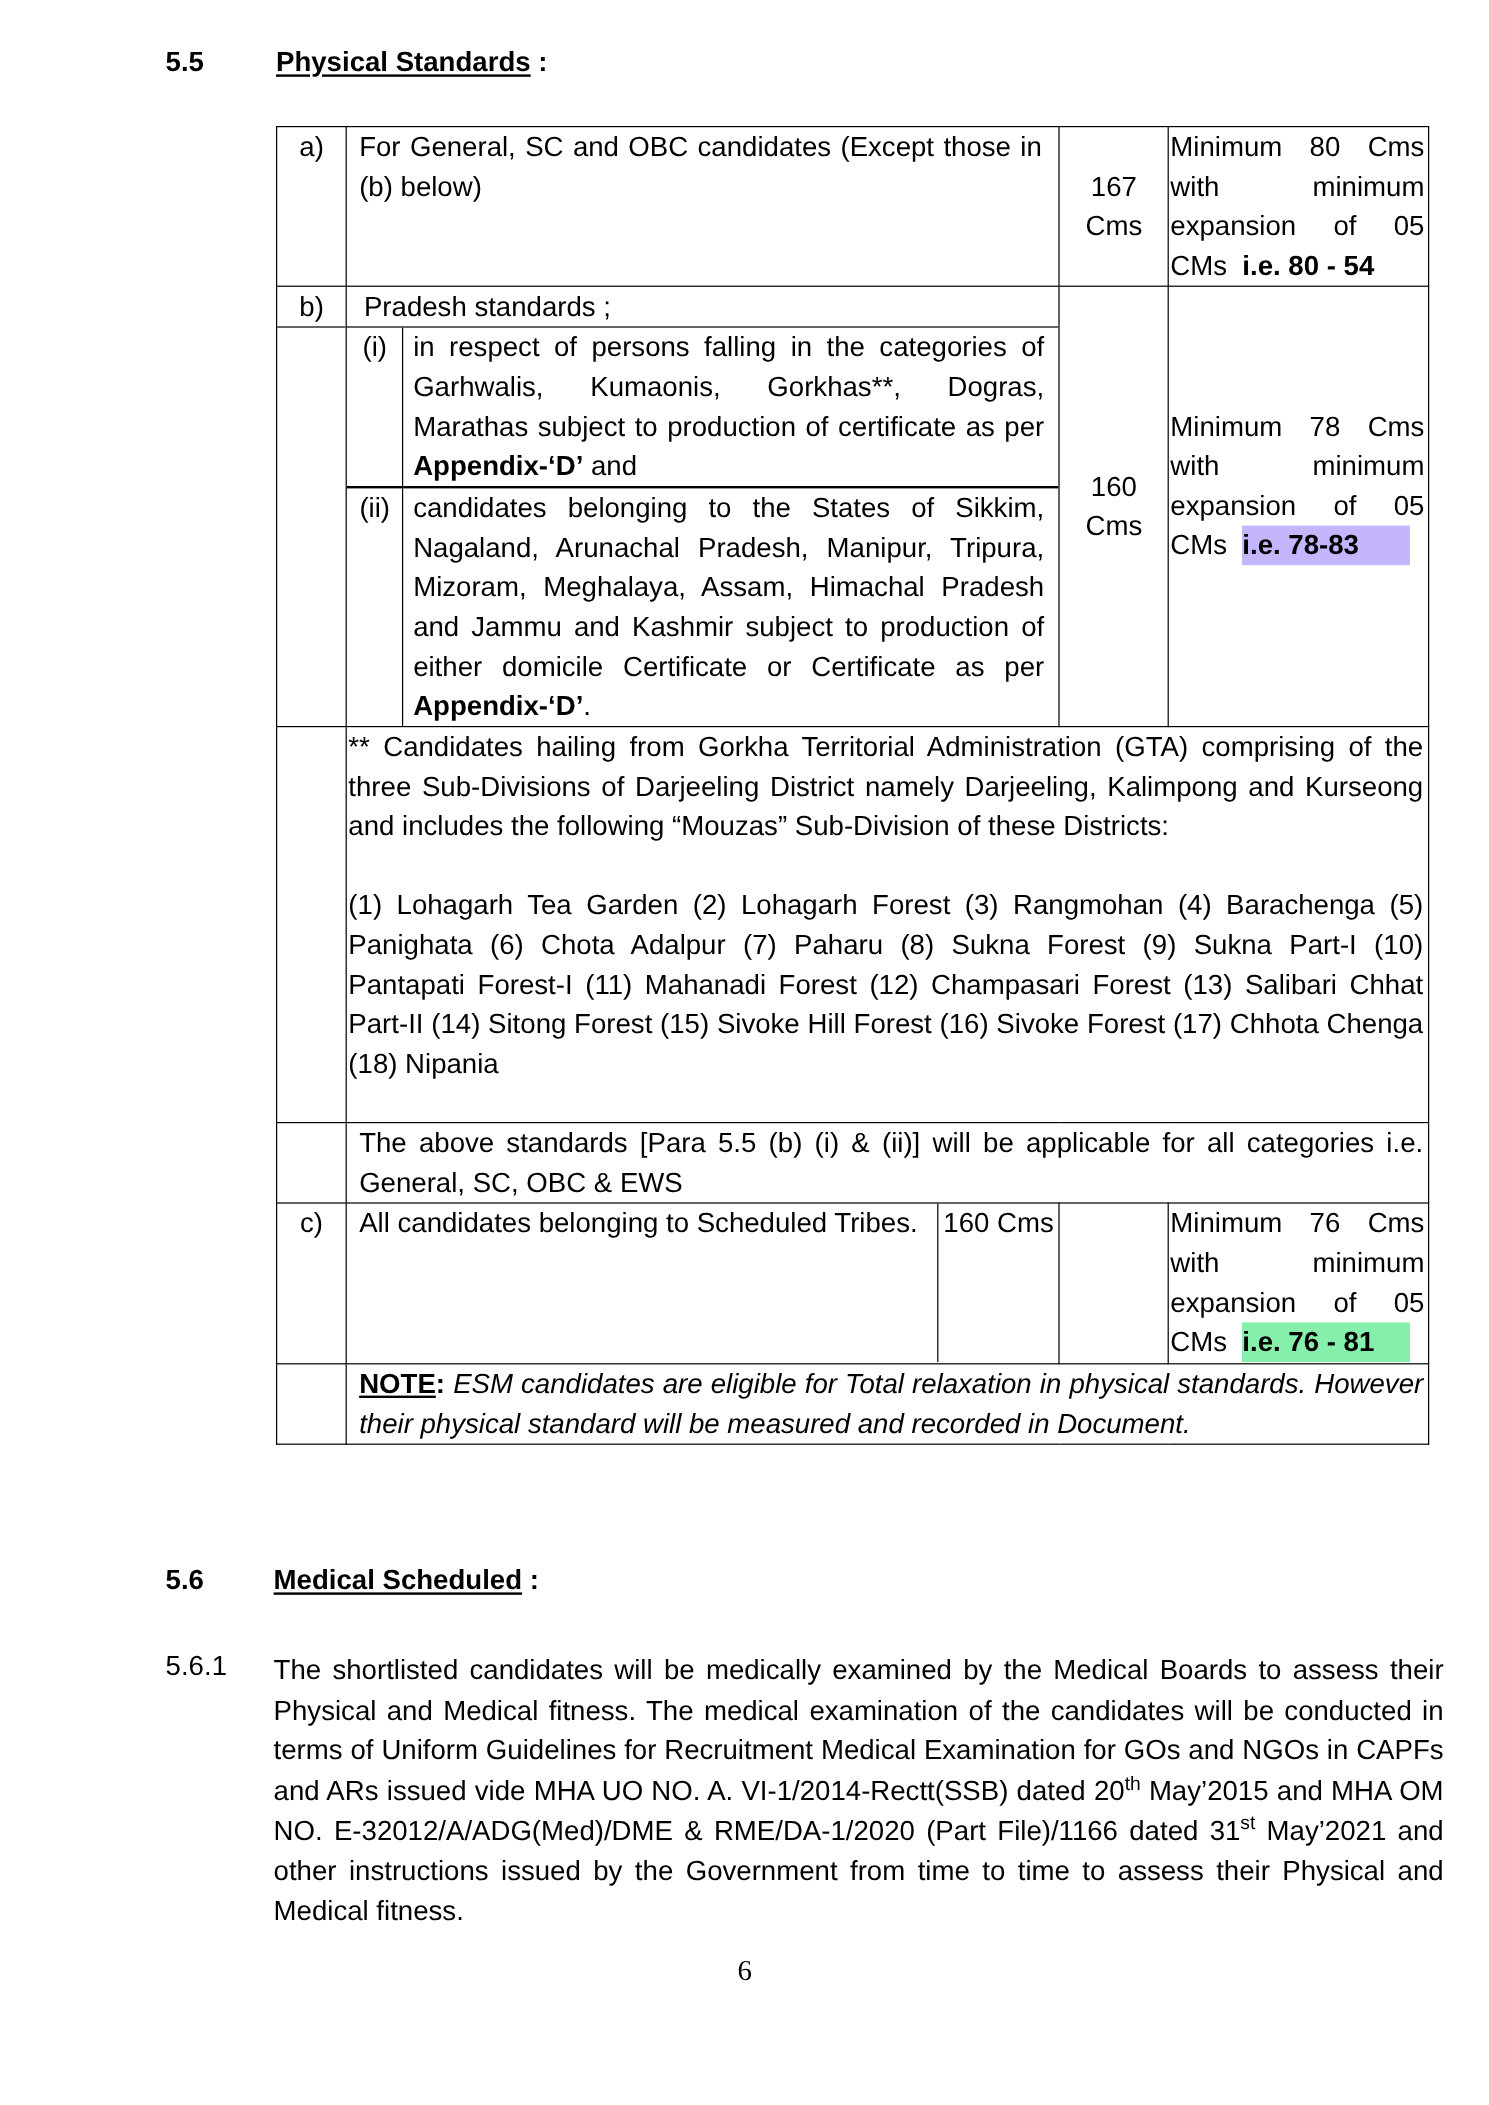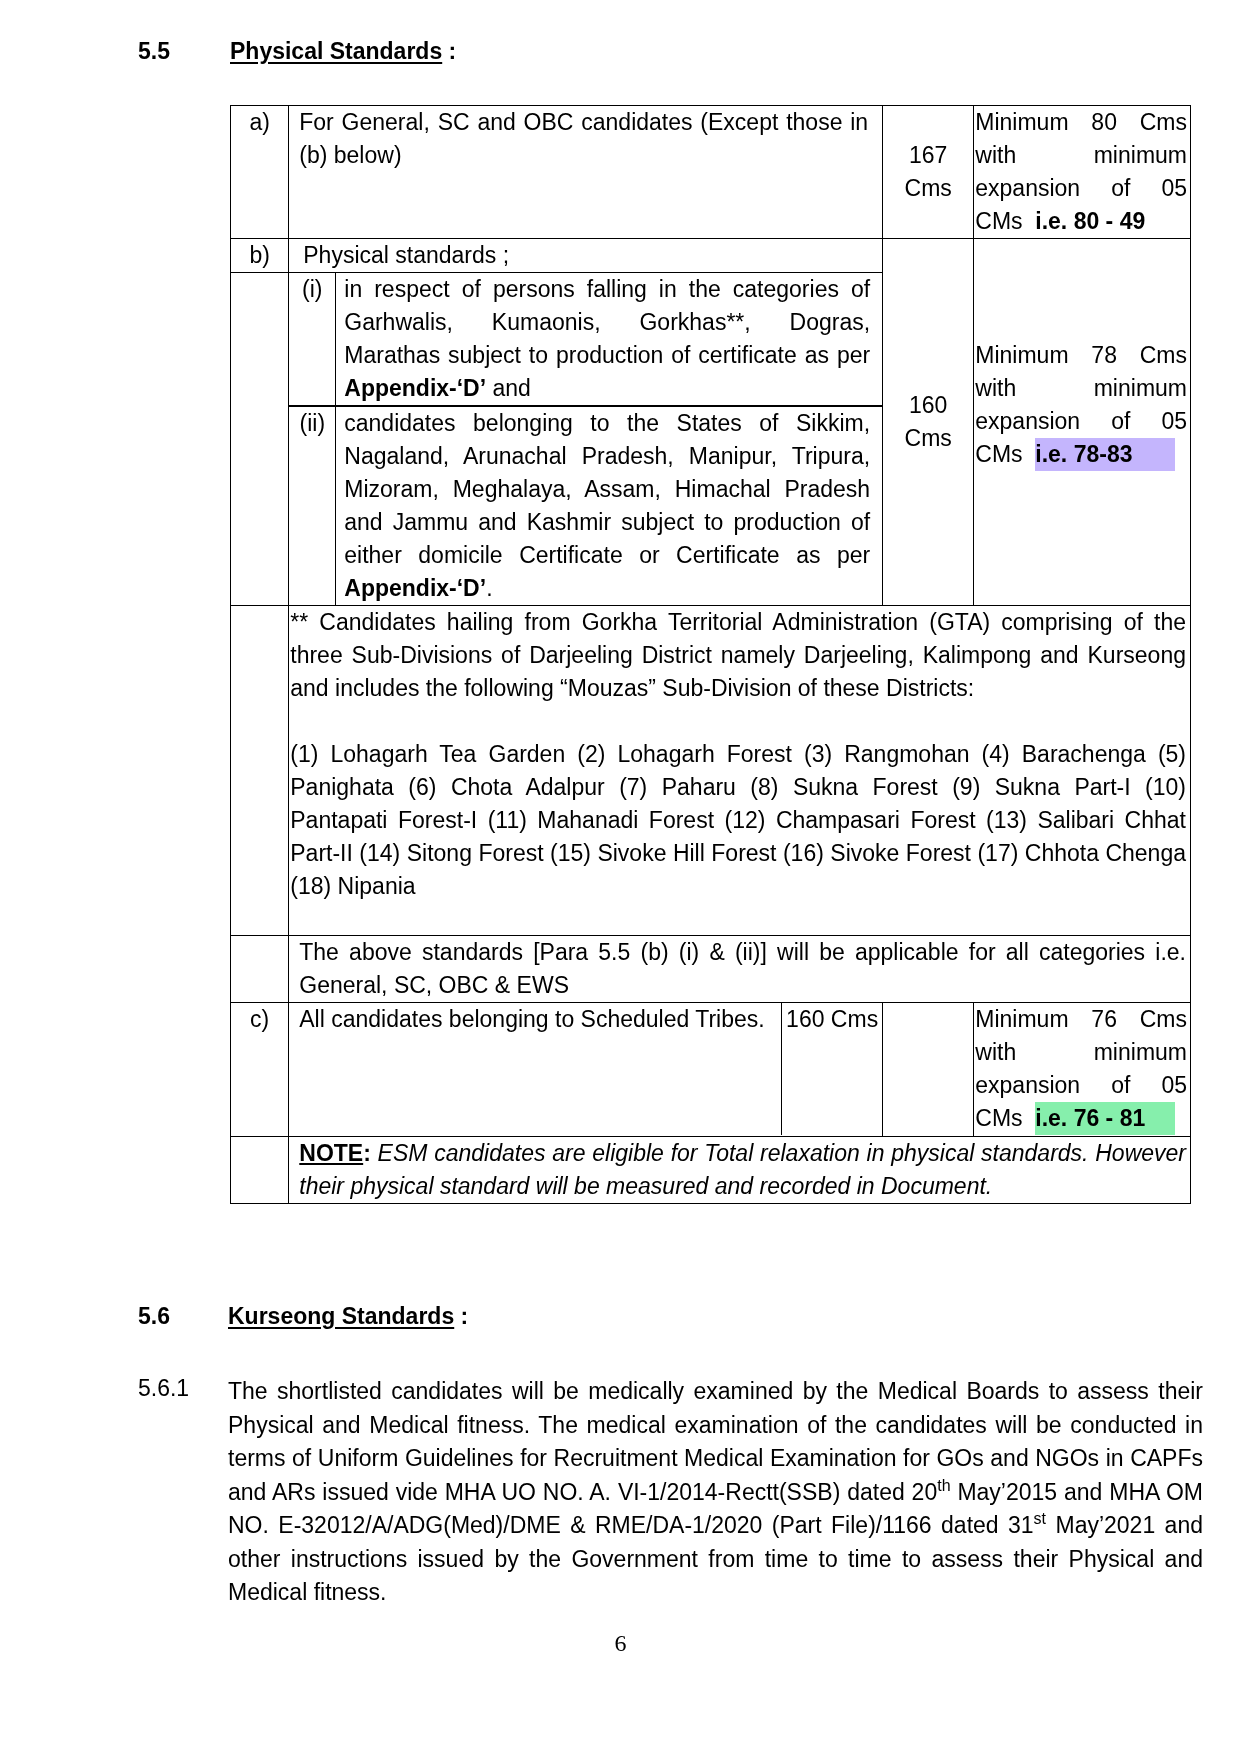--- a/index.html
+++ b/index.html
@@ -43,30 +43,30 @@
 
 <table class="std">
   <tbody>
 
   <tr style="height:132px;">
     <td class="c-sno">a)</td>
     <td class="c-cat just" style="padding-left:10px; padding-right:14px;">For General, SC and OBC candidates (Except those in (b) below)</td>
     <td class="c-h mid">167 Cms</td>
     <td class="c-ch" style="padding:0 3px 0 1px;">
       <span class="chest-j" style="display:block;">Minimum 80 Cms with minimum expansion of 05 CMs</span>
-      <b style="display:block; margin-top:-33px; margin-left:60px; background:#fff; width:140px;">i.e. 80 - 49</b>
+      <b style="display:block; margin-top:-33px; margin-left:60px; background:#fff; width:140px;">i.e. 80 - 54</b>
     </td>
   </tr>
 
   <tr>
     <td class="c-sno" style="padding:0;">
       <div style="height:33px; border-bottom:1.5px solid #000;">b)</div>
     </td>
     <td class="c-cat" style="padding:0;">
-      <div style="height:33px; padding-left:14px; border-bottom:1.5px solid #000;">Physical standards ;</div>
+      <div style="height:33px; padding-left:14px; border-bottom:1.5px solid #000;">Pradesh standards ;</div>
       <table class="sub">
         <tbody>
               <tr>
           <td style="width:38px; text-align:center; border-right:1.5px solid #000 !important; border-bottom:2px solid #000 !important;">(i)</td>
           <td class="just" style="padding:0 12px 0 8px; border-bottom:2px solid #000 !important;"><span>in respect of persons falling in the categories of Garhwalis, Kumaonis, Gorkhas**, Dogras, Marathas subject to production of certificate as per</span> <b>Appendix-‘D’</b><span> and</span></td>
         </tr>
         <tr>
           <td style="width:38px; text-align:center; border-right:1.5px solid #000 !important;">(ii)</td>
           <td class="just" style="padding:0 12px 0 8px;"><span>candidates belonging to the States of Sikkim, Nagaland, Arunachal Pradesh, Manipur, Tripura, Mizoram, Meghalaya, Assam, Himachal Pradesh and Jammu and Kashmir subject to production of either domicile Certificate or Certificate  as per </span><b>Appendix-‘D’</b><span>.</span></td>
         </tr>
@@ -115,19 +115,19 @@
 
   <tr style="height:66px;">
     <td class="c-sno"></td>
     <td colspan="3" class="just" style="padding:0 4px 0 10px;"><b style="text-decoration:underline;">NOTE</b><b>:</b><i> ESM candidates are eligible for Total relaxation in physical standards. However their physical standard will be measured and recorded in Document.</i></td>
   </tr>
 </tbody>
   </table>
 
 <div class="sec-head" style="left:138px; top:1303px;">
   <span class="sec-num">5.6</span>
-  <span class="sec-title" style="left:90px;"><u>Kurseong Standards</u><span> :</span></span>
+  <span class="sec-title" style="left:90px;"><u>Medical Scheduled</u><span> :</span></span>
 </div>
 
 <div class="para-num">5.6.1</div>
 <div class="para"><span>The shortlisted candidates will be medically examined by the Medical Boards to assess their Physical and Medical fitness. The medical examination of the candidates will be conducted in terms of Uniform Guidelines for Recruitment Medical Examination for GOs and NGOs in CAPFs and ARs issued vide MHA UO NO. A. VI-1/2014-Rectt(SSB) dated 20</span><sup>th</sup><span> May’2015 and MHA OM NO. E-32012/A/ADG(Med)/DME &amp; RME/DA-1/2020 (Part File)/1166 dated 31</span><sup>st</sup><span> May’2021 and other instructions issued by the Government from time to time to assess their Physical and Medical fitness.</span></div>
 
 <div class="pgnum">6</div>
 
 </body></html>

